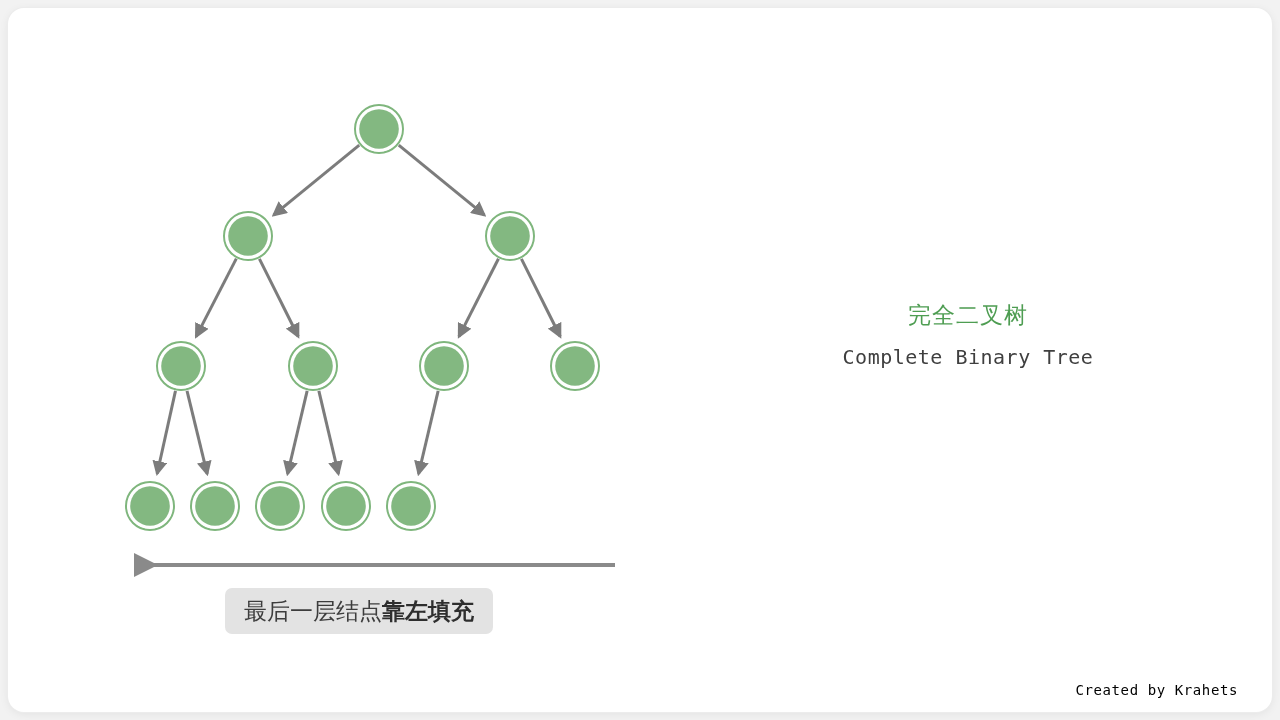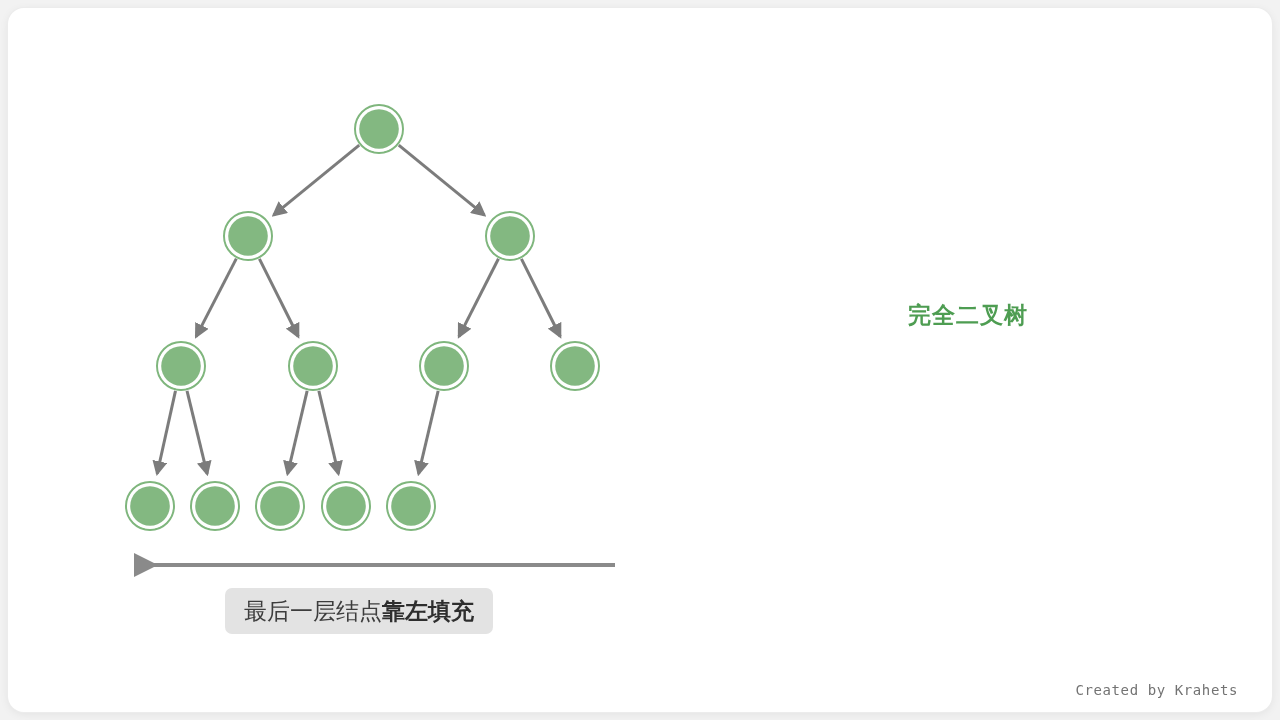--- a/index.html
+++ b/index.html
@@ -36,21 +36,21 @@
   }
   .heading {
     position: absolute;
     width: 400px;
     text-align: center;
     left: 768px;
   }
   #title-cn {
     top: 300px;
     font-size: 23px;
-    font-weight: bold;
+    font-weight: normal;
     color: #4e9d52;
     letter-spacing: 1px;
   }
   #title-en {
     top: 345px;
     font-size: 20px;
     color: #3f3f3f;
     font-family: "DejaVu Sans Mono", "Liberation Mono", monospace;
     letter-spacing: 0.5px;
   }
@@ -71,21 +71,21 @@
     color: #3d3d3d;
     white-space: nowrap;
     font-family: "DejaVu Sans", "Liberation Sans", sans-serif;
   }
   #caption-text .strong { font-weight: bold; color: #2e2e2e; }
   #watermark {
     position: absolute;
     right: 42px;
     bottom: 22px;
     font-size: 14px;
-    color: #737373;
+    color: #000000;
     font-family: "DejaVu Sans Mono", "Liberation Mono", monospace;
     letter-spacing: 0.6px;
   }
 </style>
 </head>
 <body>
 
 <div id="stage">
   <div id="card"></div>
 
@@ -172,20 +172,21 @@
           <circle cx="411" cy="506" r="21.4" fill="none" stroke="#ffffff" stroke-width="2.2"></circle>
           <circle cx="411" cy="506" r="19.8" fill="#83b881"></circle>
         </g>
       </g>
     <g id="direction-layer">
         <line x1="615" y1="565" x2="138" y2="565" stroke="#8a8a8a" stroke-width="4" marker-end="url(#arrowhead-flat)"></line>
       </g>
   </svg>
 
   <div class="heading" id="title-cn">完全二叉树</div>
+  <div class="heading" id="title-en">Complete Binary Tree</div>
 
   <div id="caption-box">
     <div id="caption-text">
       <span>最后一层结点</span><span class="strong">靠左填充</span>
     </div>
   </div>
 
   <div id="watermark">Created by Krahets</div>
 </div>
 

